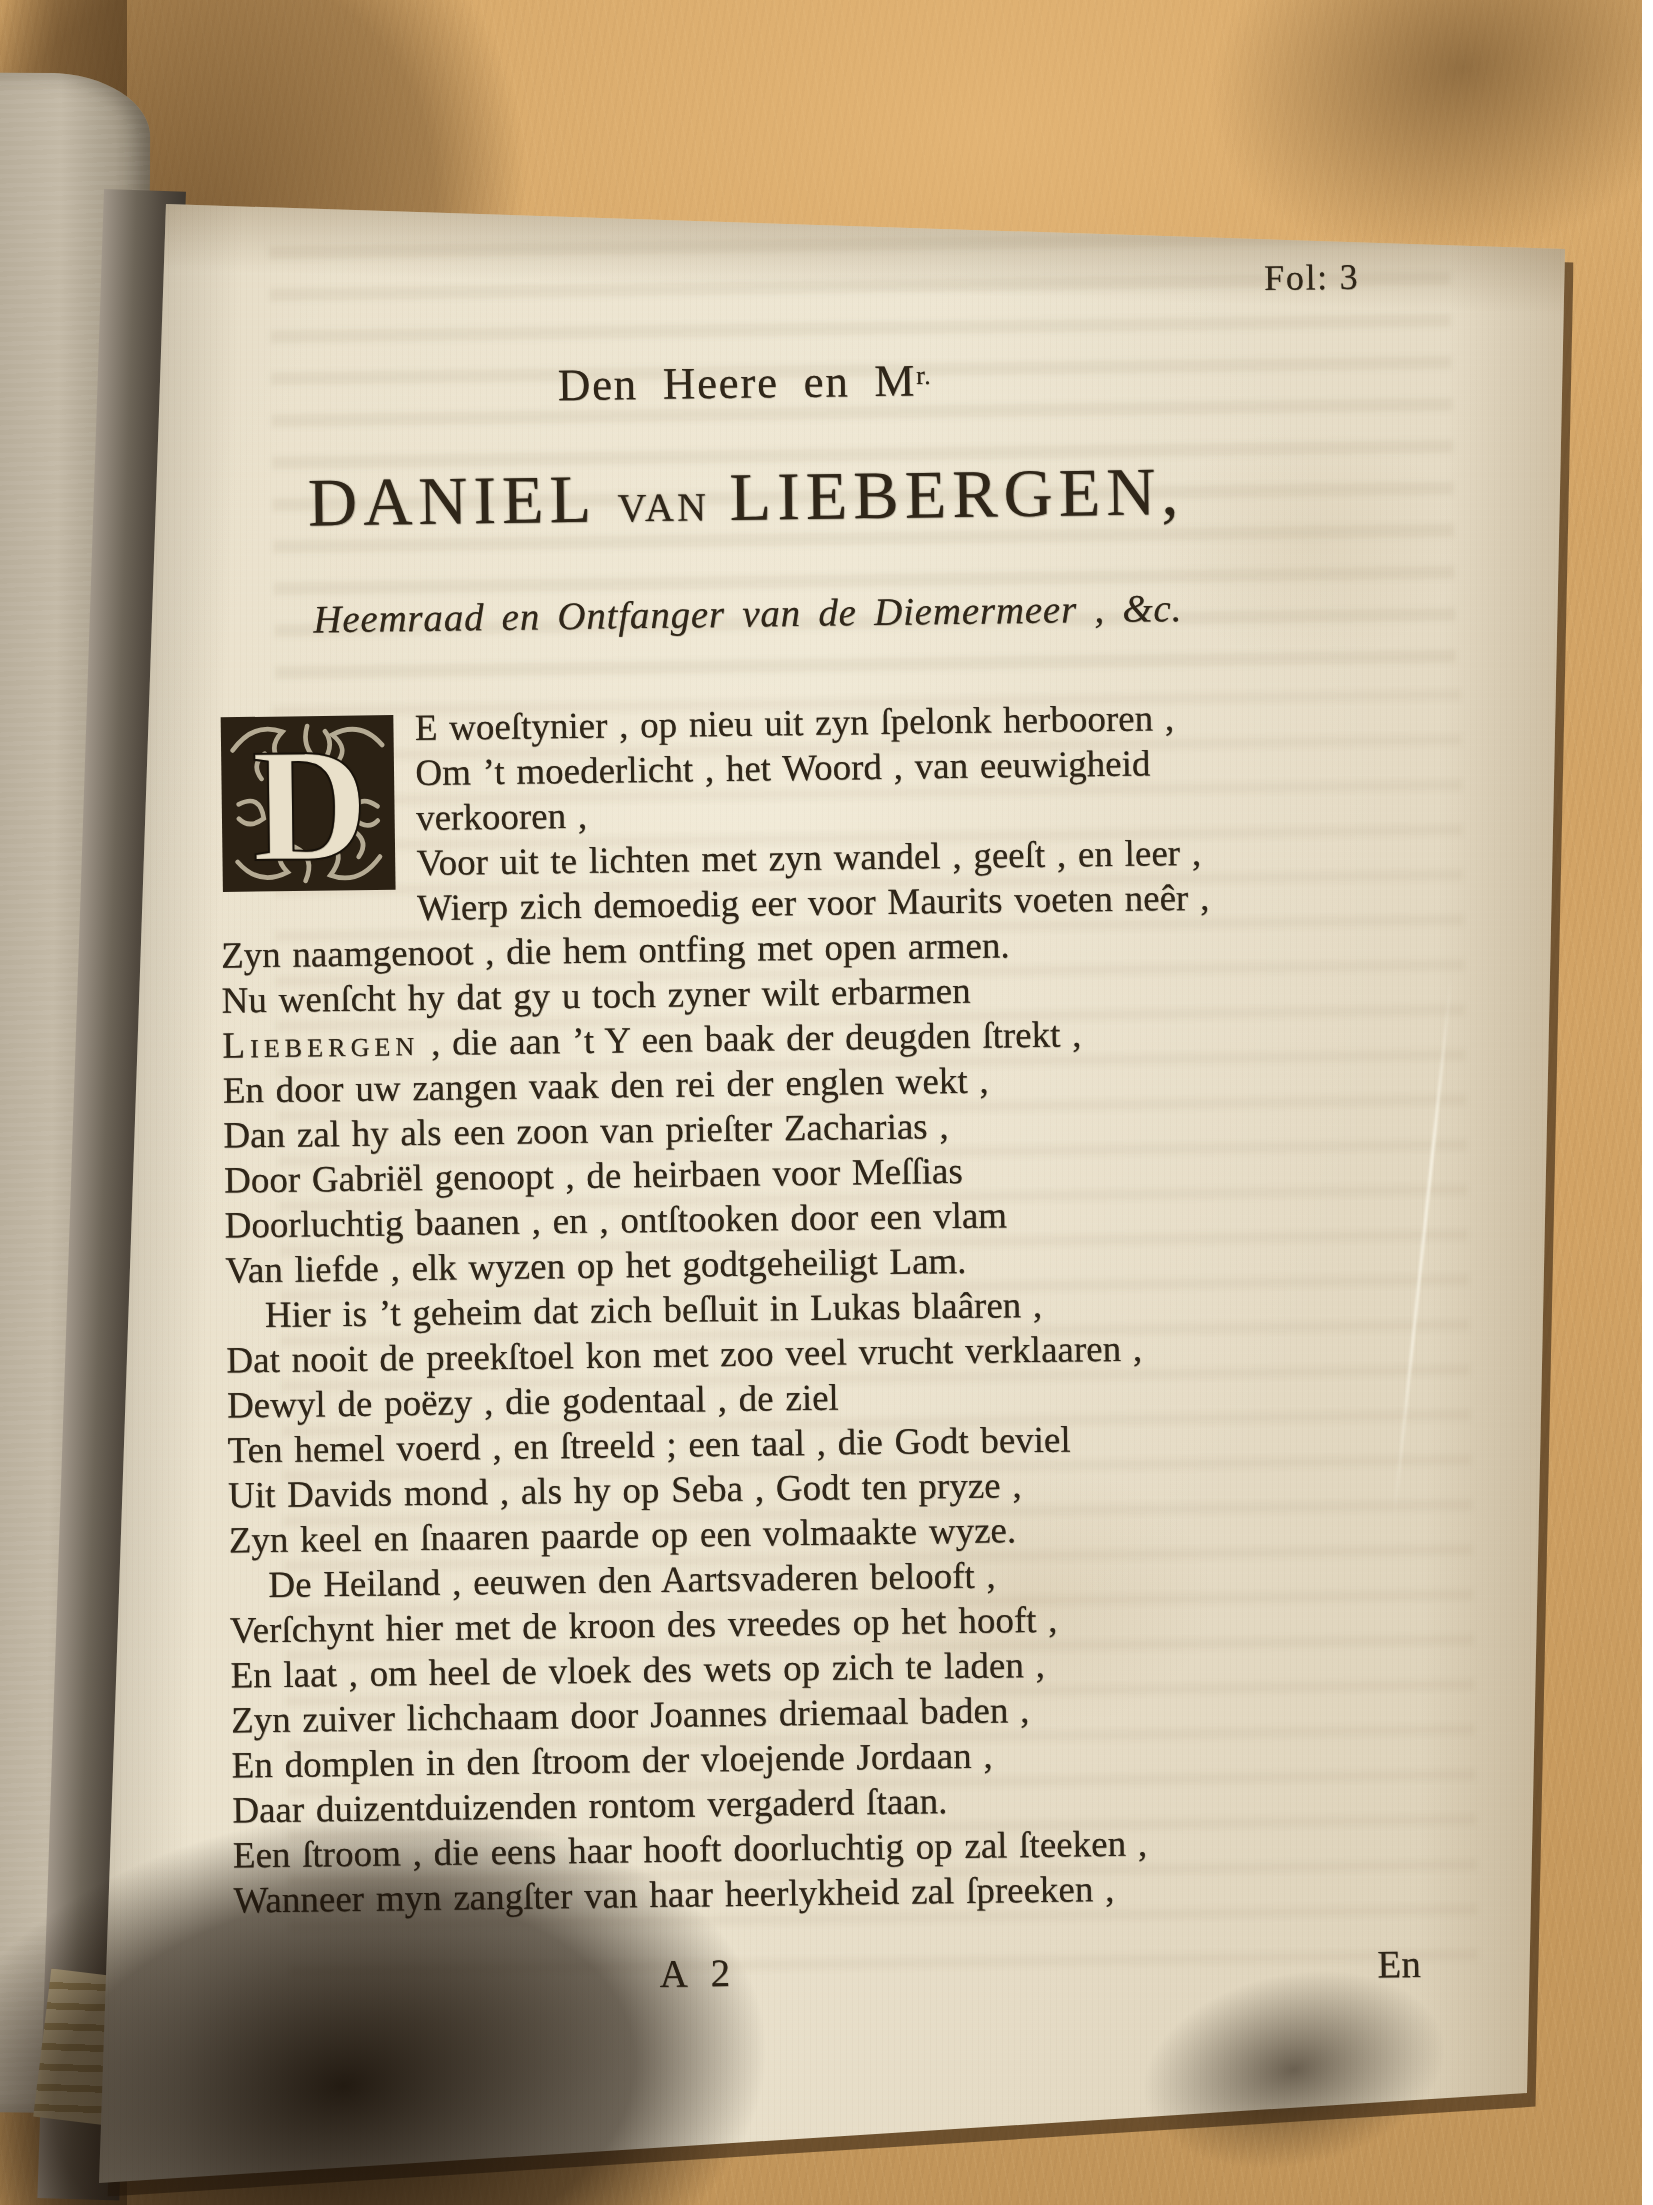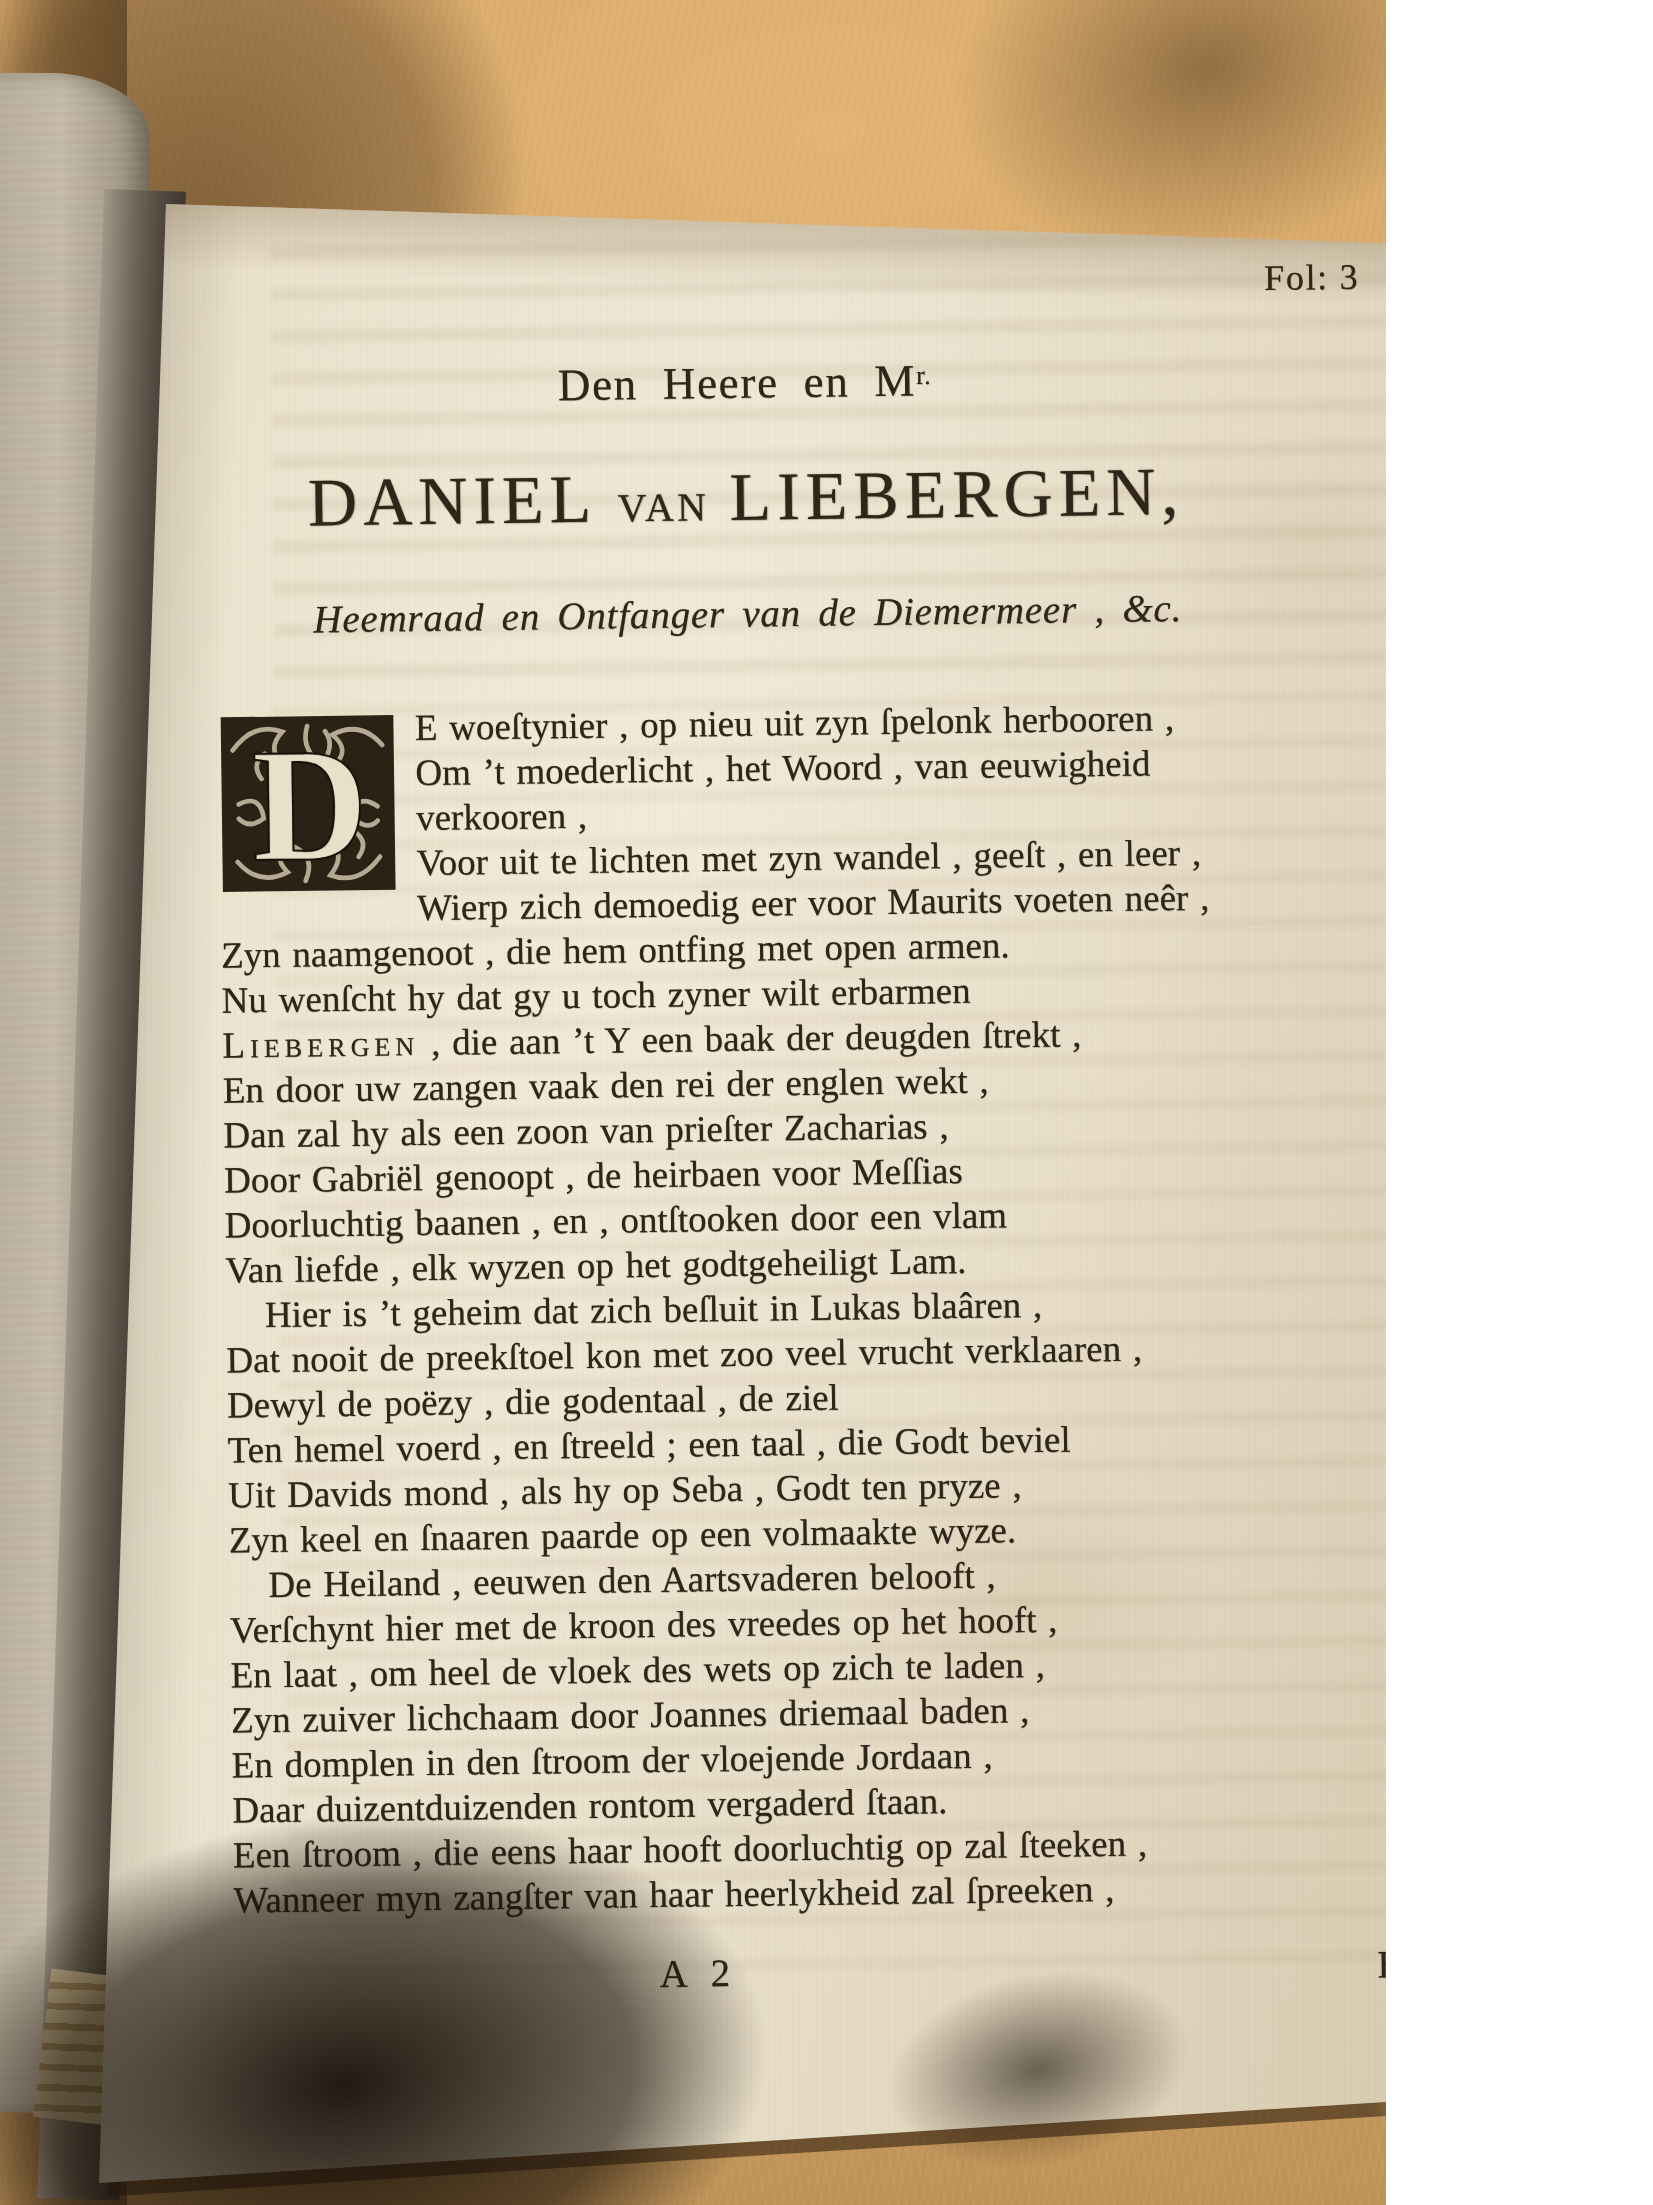--- a/index.html
+++ b/index.html
@@ -1,19 +1,19 @@
 <!DOCTYPE html>
 <html style="--ink: #2f2619; --paper: #ece4d0; --wood: #d4a668; --wood-shadow: #6a5132; --stack: #b4aa97; --gutter: #50483e;font-size:13.6px"><head>
 <meta charset="utf-8">
 <style>
   html, body { margin: 0; padding: 0; }
   body { width: 1654px; height: 2205px; font-family: "Liberation Serif", "DejaVu Serif", serif; }
 
   .photo {
-    position: relative; width: 1386px; height: 2205px; overflow: hidden;
+    position: relative; width: 1642px; height: 2205px; overflow: hidden;
     background:
       radial-gradient(1275px 765px at 60% 6%, rgba(238,192,128,0.55), transparent 70%),
       repeating-linear-gradient(100deg, rgba(140,100,55,0.07) 0 2.5px, transparent 2.5px 7.6px),
       repeating-linear-gradient(80deg, rgba(255,230,180,0.05) 0 1.7px, transparent 1.7px 9.3px),
       linear-gradient(180deg, var(--wood, #d4a668) 0%, #d2a365 55%, #c1955a 100%);
   }
 
   
   .shadow { position: absolute; pointer-events: none; }
   .shadow-topleft {

